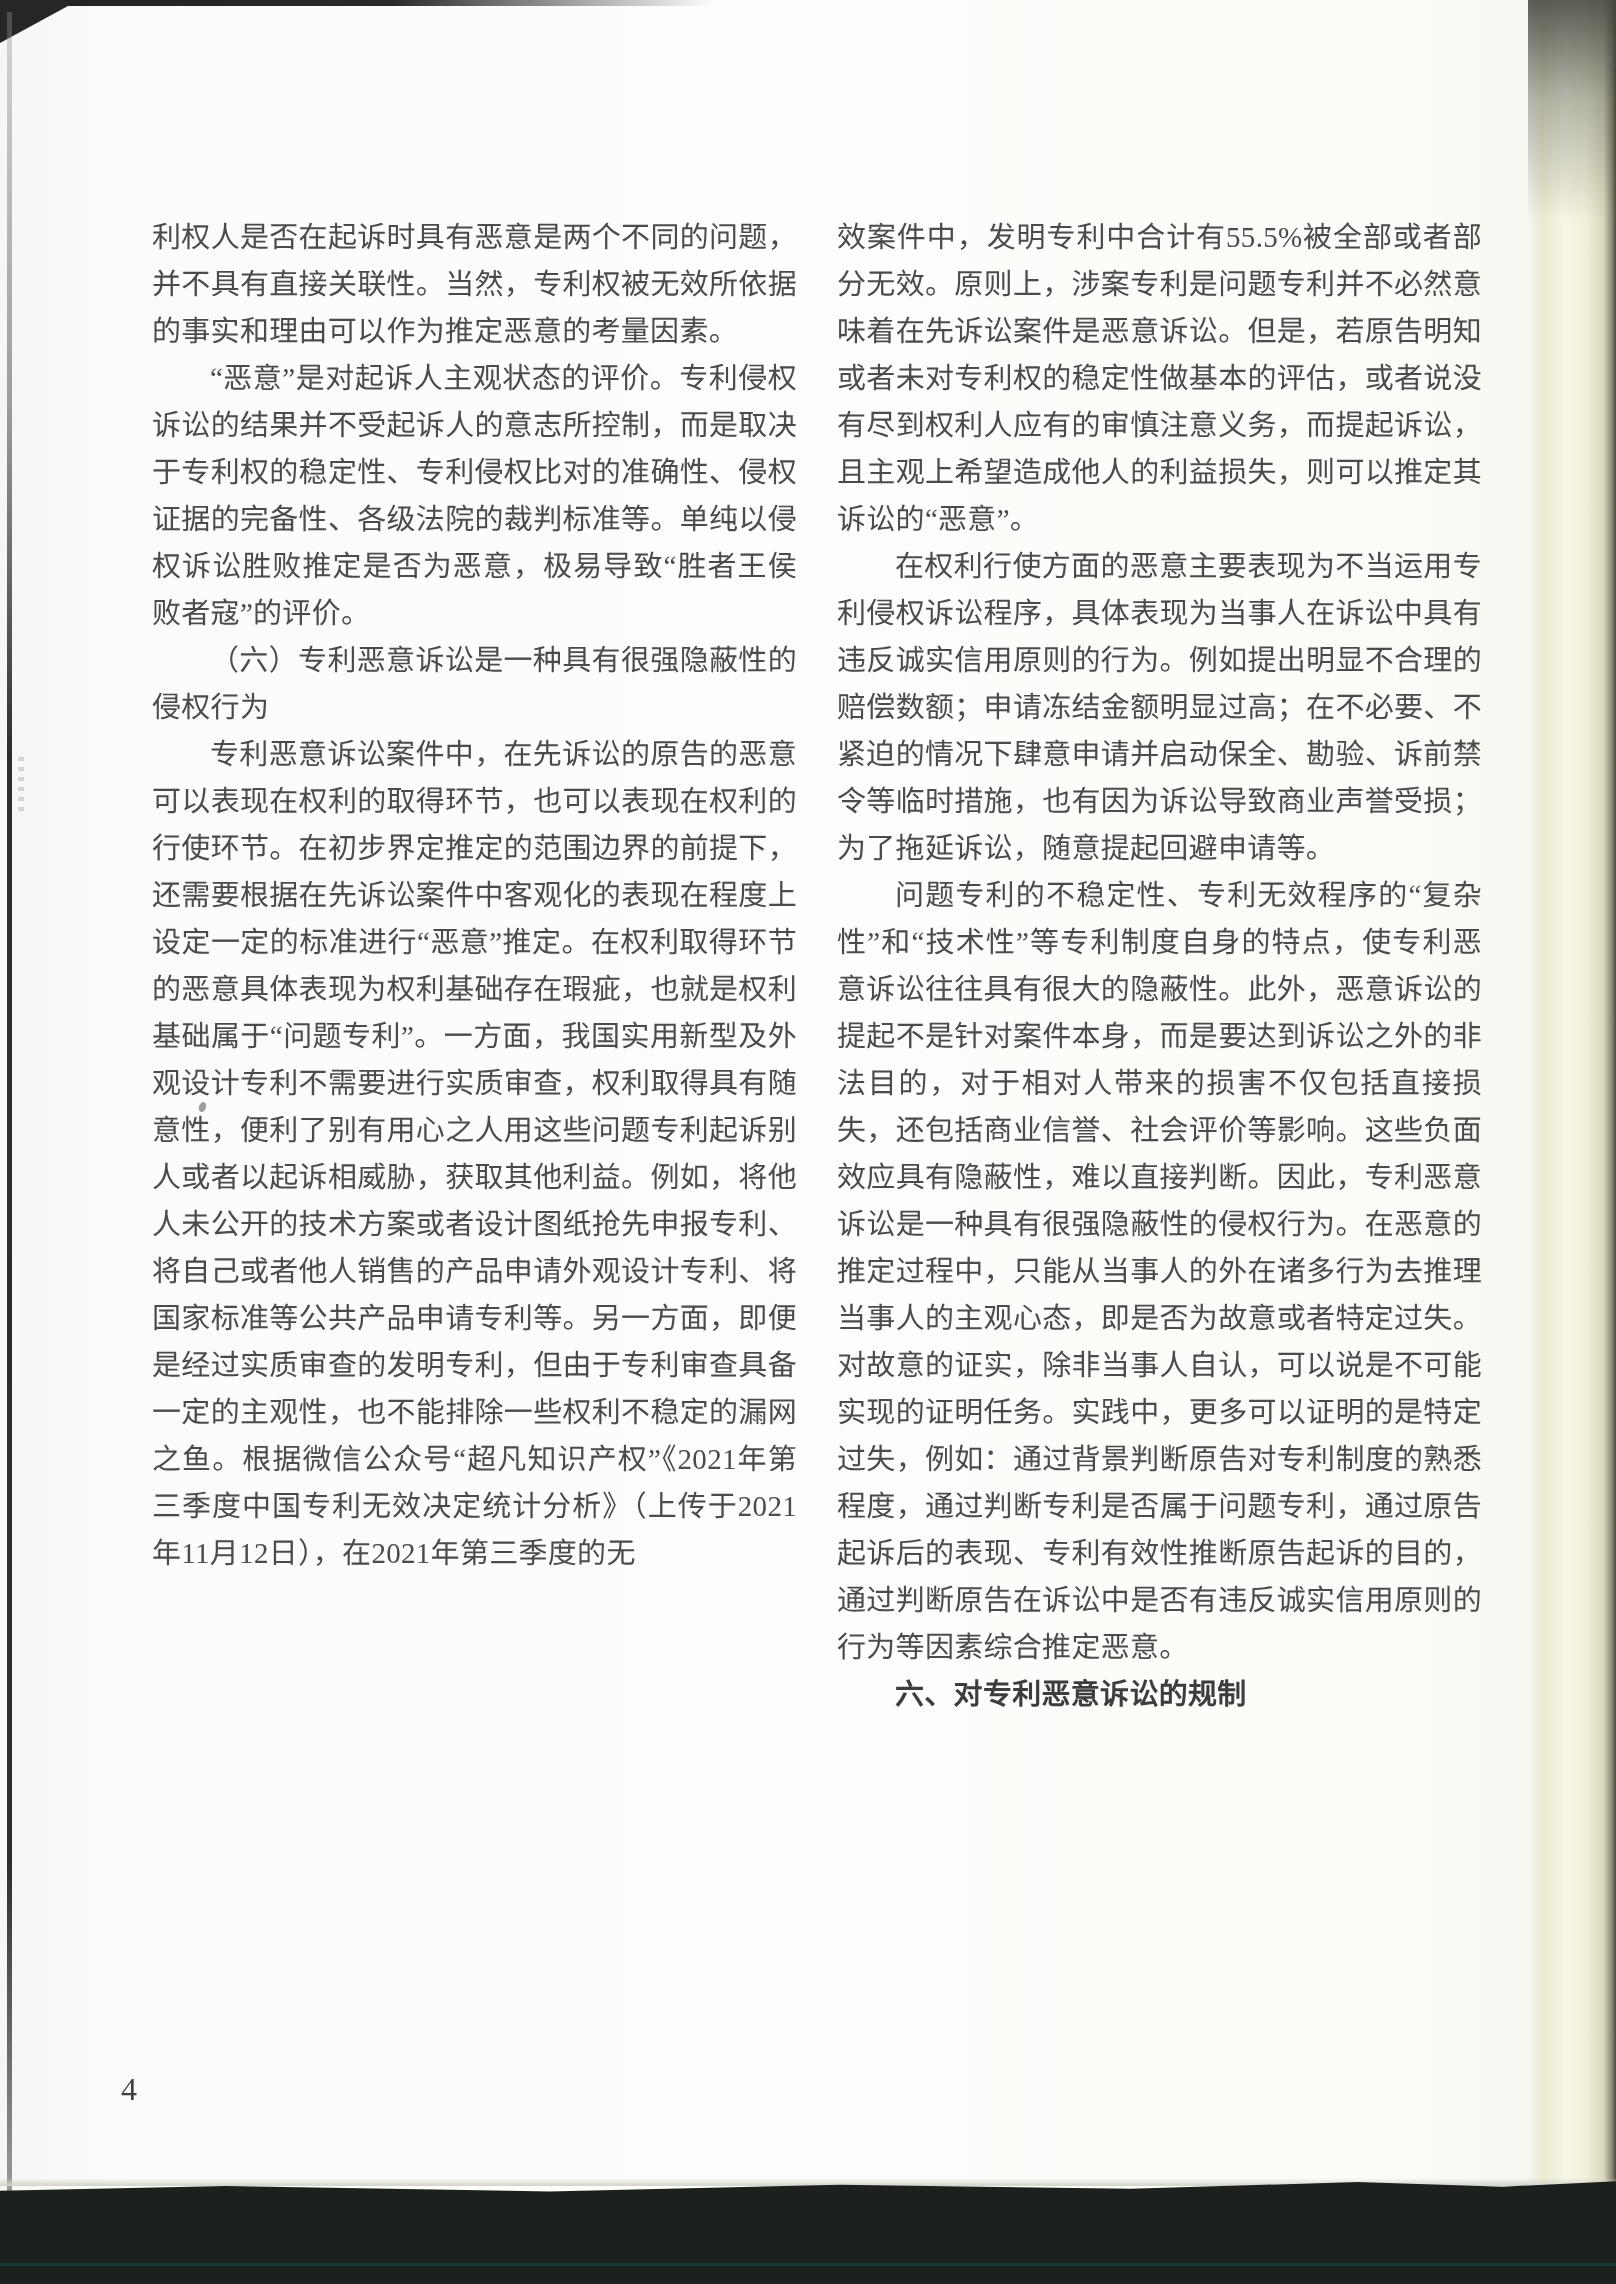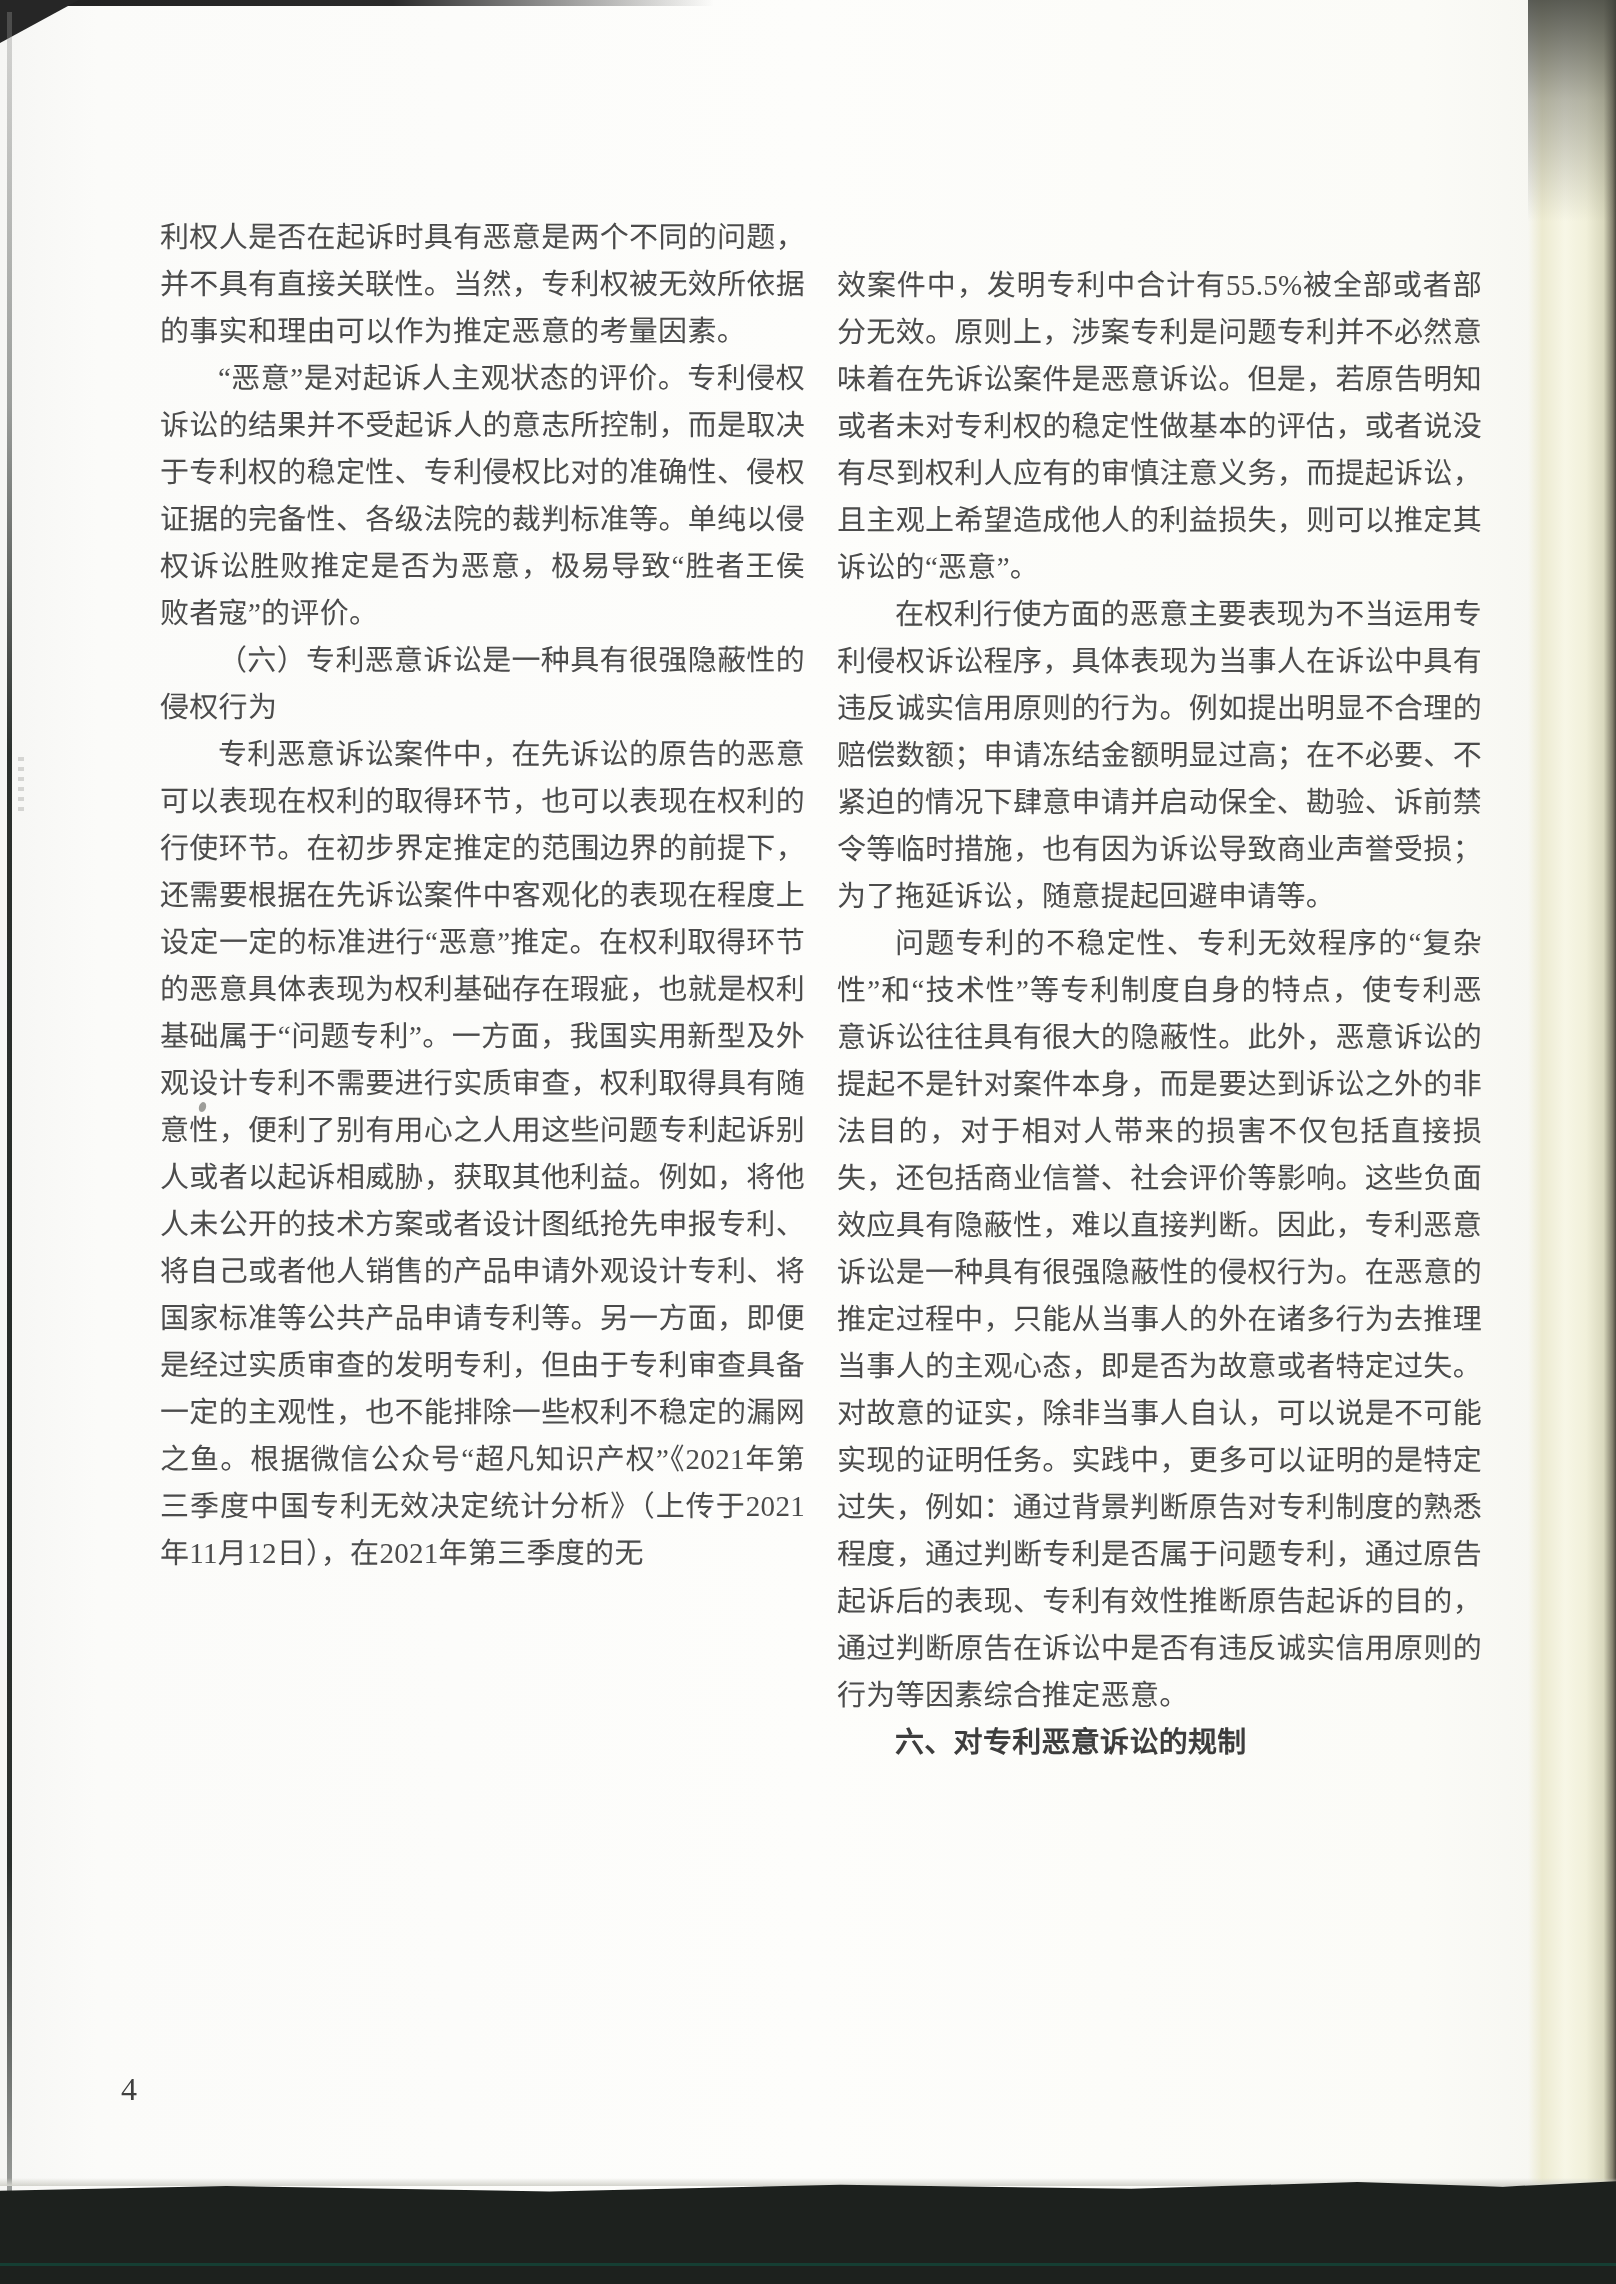--- a/index.html
+++ b/index.html
@@ -74,22 +74,22 @@
   }
 
   
   .column {
     position: absolute; top: 214px; width: 645px;
     font-size: 29px; line-height: 47px;
     text-align: justify;
     color: #4b4b4b;
     letter-spacing: 0.3px;
   }
-  .column-left  { left: 160px; }
-  .column-right { left: 837px; margin-top: 48px; }
+  .column-left  { left: 152px; }
+  .column-right { left: 837px; }
   .column p { margin: 0; padding: 0; }
   .column p.indent { text-indent: 2em; }
   .column p.heading { font-weight: 700; color: #3d3d3d; }
   .column p.subheading { color: #4b4b4b; }
   .column sup {
     font-size: 0.5em; line-height: 0; vertical-align: super; letter-spacing: 0;
   }
 
   .page-number {
     position: absolute; left: 121px; top: 2069px;

